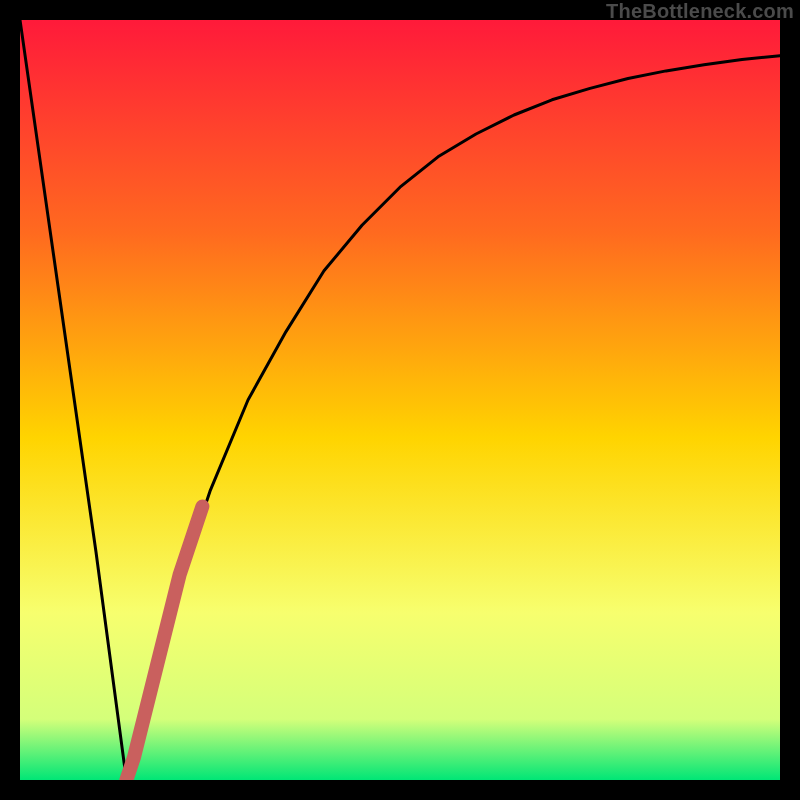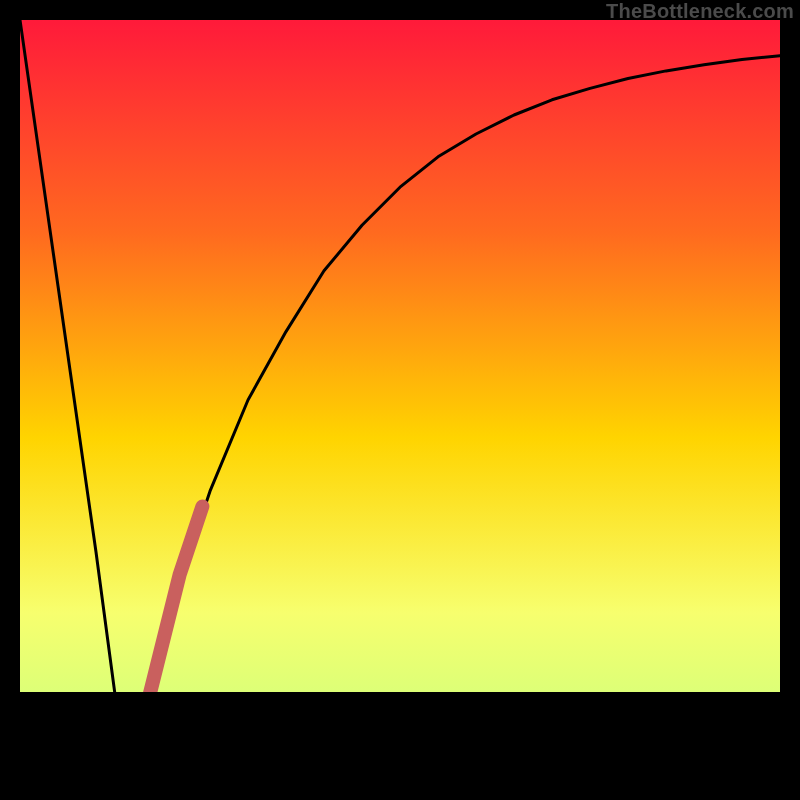--- a/index.html
+++ b/index.html
@@ -8,21 +8,21 @@
     width: 800px;
     height: 800px;
     background: #000;
     overflow: hidden;
   }
   .frame {
     position: absolute;
     top: 0;
     left: 0;
     width: 800px;
-    height: 692px;
+    height: 800px;
     overflow: hidden;
   }
   .plot-bg {
     position: absolute;
     left: 20px;
     top: 20px;
     width: 760px;
     height: 760px;
   }
   .watermark {

